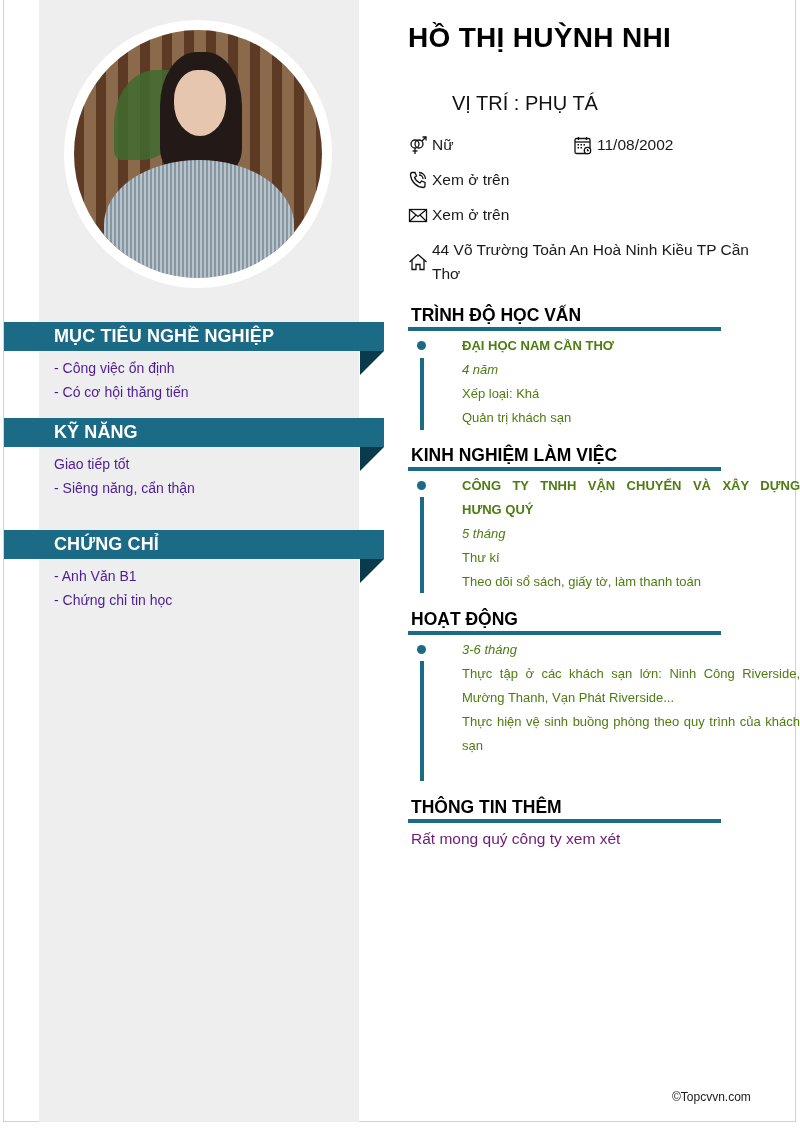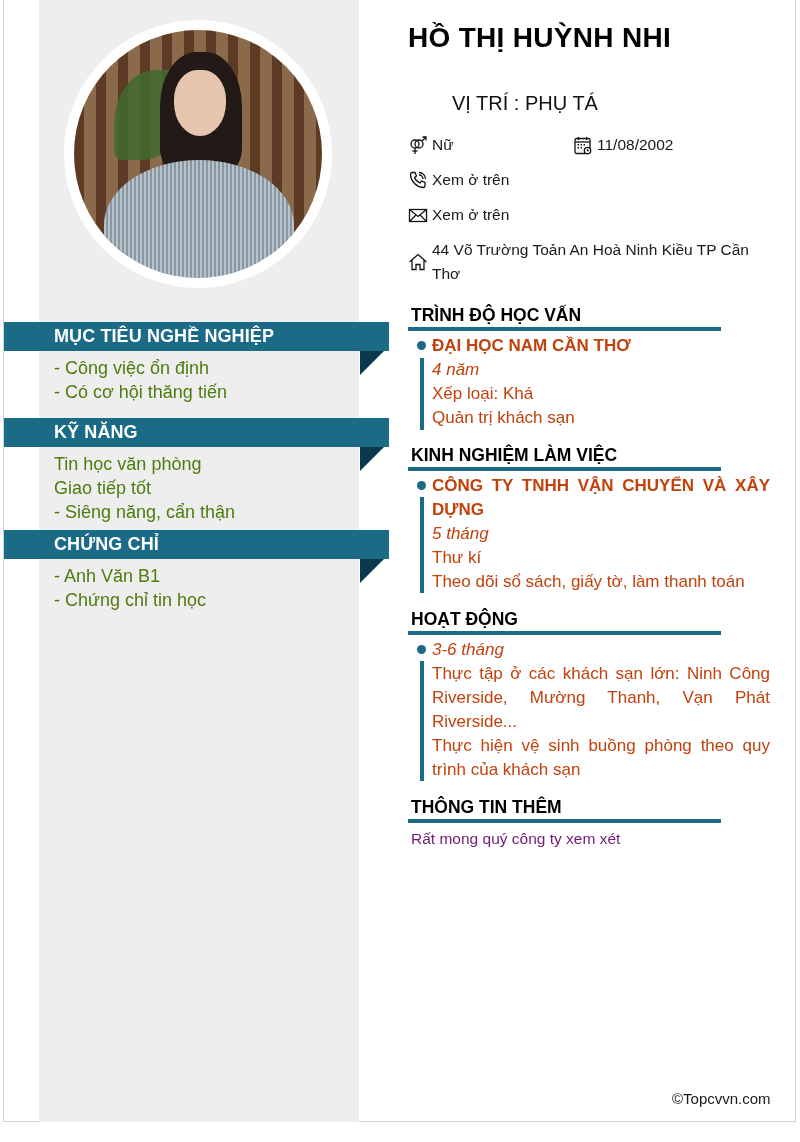--- a/index.html
+++ b/index.html
@@ -21,41 +21,41 @@
   .avatar .leaf { position: absolute; left: 40px; top: 40px; width: 70px; height: 90px;
                   background: #3f6b2f; border-radius: 60% 10% 60% 10%; opacity: .85; }
   .avatar .shirt { position: absolute; left: 30px; top: 130px; width: 190px; height: 130px;
                    background: repeating-linear-gradient(90deg, #b8c4cc 0 2px, #8796a0 2px 4px);
                    border-radius: 50% 50% 0 0; }
   .avatar .face { position: absolute; left: 100px; top: 40px; width: 52px; height: 66px;
                   background: #e7c6af; border-radius: 45% 45% 50% 50%; }
   .avatar .hair { position: absolute; left: 86px; top: 22px; width: 82px; height: 120px;
                   background: #231a17; border-radius: 45% 45% 20% 20%; }
 
-  .banner { position: absolute; left: 4px; width: 340px; height: 29px; background: #1b6a86; padding-left: 45px; }
+  .banner { position: absolute; left: 4px; width: 380px; height: 29px; background: #1b6a86; }
   .banner .title { position: absolute; left: 50px; top: 4px; font-size: 18px; font-weight: bold; color: #fff; letter-spacing: 0.1px; }
   .fold { position: absolute; width: 0; height: 0; border-top: 24px solid #0a3a4d; border-right: 24px solid transparent; }
-  .left-list { position: absolute; left: 54px; font-size: 18px; line-height: 24px; color: #4d7c0f; }
+  .left-list { position: absolute; left: 54px; font-size: 14px; line-height: 24px; color: #4c1d95; }
 
   .name { position: absolute; left: 408px; top: 22px; font-size: 28px; font-weight: bold; color: #000; letter-spacing: 0.3px; }
   .position { position: absolute; left: 408px; top: 92px; font-size: 20px; color: #111; margin-left: 44px; }
   .info-row { position: absolute; font-size: 15.5px; color: #1a1a1a; line-height: 24px; }
   .info-row .icon { position: absolute; left: 0; top: 2px; width: 20px; height: 20px; }
   .info-row .txt { position: absolute; left: 24px; top: 0; white-space: nowrap; }
 
   .sec-title { position: absolute; left: 411px; font-size: 17.5px; font-weight: bold; color: #000; }
   .sec-line { position: absolute; left: 408px; width: 313px; height: 4px; background: #1b6a86; }
   .dot { position: absolute; left: 417px; width: 9px; height: 9px; border-radius: 50%; background: #1b6a86; }
   .vline { position: absolute; left: 420px; width: 4px; background: #1b6a86; }
-  .item { position: absolute; left: 432px; width: 338px; font-size: 17px; line-height: 24px; color: #c2410c; }
+  .item { position: absolute; left: 462px; width: 338px; font-size: 13px; line-height: 24px; color: #4d7c0f; }
   .item .bold { font-weight: bold; }
   .item .italic { font-style: italic; }
   .item .justify { text-align: justify; text-align-last: left; }
   .extra { position: absolute; left: 411px; top: 827px; font-size: 15.5px; color: #701a75; line-height: 24px; }
-  .footer { position: absolute; left: 672px; top: 1090px; font-size: 15px; color: #1a1a1a; }
+  .footer { position: absolute; left: 672px; top: 1090px; font-size: 12px; color: #1a1a1a; }
 </style>
 </head>
 <body>
 
 <div class="page"></div>
 <div class="left-col"></div>
 
 <div class="avatar-wrap">
   <div class="avatar">
     <div class="leaf"></div>
@@ -72,21 +72,20 @@
 <div class="left-list" style="top:356px;">
   <div>- Công việc ổn định</div>
   <div>- Có cơ hội thăng tiến</div>
 </div>
 
 <div class="banner" style="top:418px;">
   <span class="title">KỸ NĂNG</span>
 </div>
 <div class="fold" style="left:360px; top:447px;"></div>
 <div class="left-list" style="top:452px;">
-  <div>Tin học văn phòng</div>
   <div>Giao tiếp tốt</div>
   <div>- Siêng năng, cẩn thận</div>
 </div>
 
 <div class="banner" style="top:530px;">
   <span class="title">CHỨNG CHỈ</span>
 </div>
 <div class="fold" style="left:360px; top:559px;"></div>
 <div class="left-list" style="top:564px;">
   <div>- Anh Văn B1</div>
@@ -161,20 +160,21 @@
   <div>Xếp loại: Khá</div>
   <div>Quản trị khách sạn</div>
 </div>
 
 <div class="sec-title" style="top:445px;">KINH NGHIỆM LÀM VIỆC</div>
 <div class="sec-line" style="top:467px;"></div>
 <div class="dot" style="top:481px;"></div>
 <div class="vline" style="top:497px; height:96px;"></div>
 <div class="item" style="top:474px;">
   <div class="bold" style="text-align:justify; text-align-last:justify;">CÔNG TY TNHH VẬN CHUYỂN VÀ XÂY DỰNG</div>
+  <div class="bold">HƯNG QUÝ</div>
   <div class="italic">5 tháng</div>
   <div>Thư kí</div>
   <div>Theo dõi sổ sách, giấy tờ, làm thanh toán</div>
 </div>
 
 <div class="sec-title" style="top:609px;">HOẠT ĐỘNG</div>
 <div class="sec-line" style="top:631px;"></div>
 <div class="dot" style="top:645px;"></div>
 <div class="vline" style="top:661px; height:120px;"></div>
 <div class="item" style="top:638px;">

